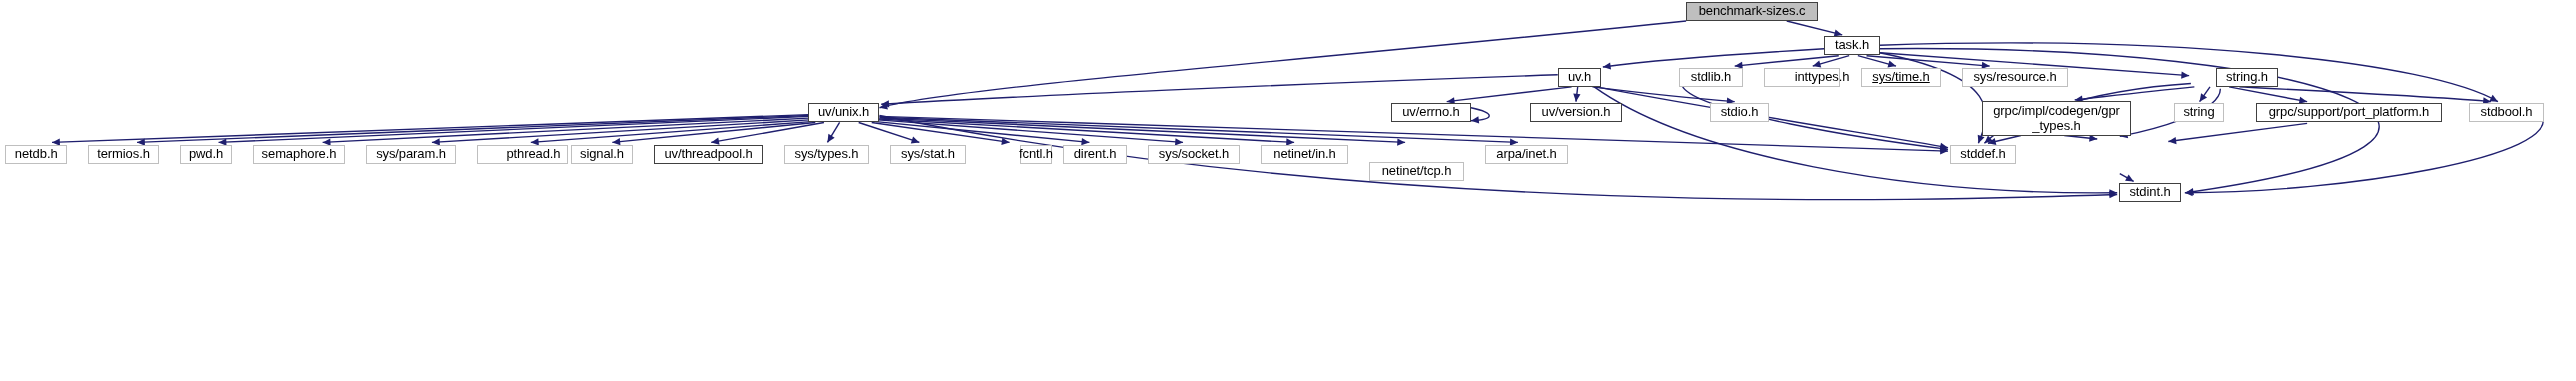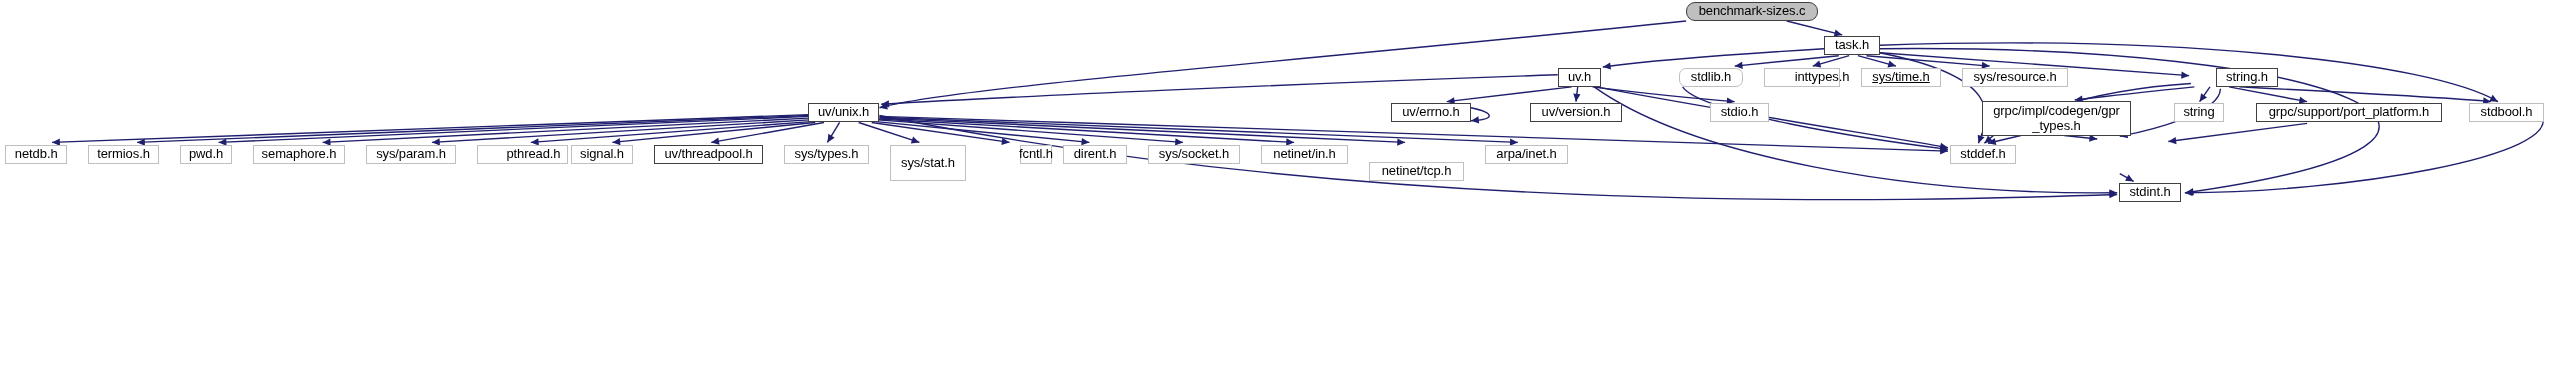--- a/index.html
+++ b/index.html
@@ -119,24 +119,24 @@
       <polygon points="2292,165 2299.78975483334,158.83885403220634 2301.7256843208193,167.01272563748054" fill="#1f1f6e"></polygon>
       <path d="M2380,156 L2418,160" fill="none" stroke="#1f1f6e" stroke-width="1.6"></path>
       <polygon points="2418,160 2408.6097742751163,163.23475823450985 2409.4891278947935,154.88091258046762" fill="#1f1f6e"></polygon>
       <path d="M2660,142 L2500,163" fill="none" stroke="#1f1f6e" stroke-width="1.6"></path>
       <polygon points="2500,163 2508.3769031385964,157.66450622654514 2509.4700315504324,165.99307574809183" fill="#1f1f6e"></polygon>
       <path d="M2444,200 L2460,209" fill="none" stroke="#1f1f6e" stroke-width="1.6"></path>
       <polygon points="2460,209 2450.0967208171646,208.24829432168295 2454.21489436594,200.9270480737982" fill="#1f1f6e"></polygon>
       <path d="M2930,131 C2960,180 2700,222 2519,222" fill="none" stroke="#1f1f6e" stroke-width="1.6"></path>
       <polygon points="2519,222 2527.974990454103,217.74681926685972 2528.0246944302253,226.1466722128795" fill="#1f1f6e"></polygon>
     </svg>
-<div class="node root" style="left: 1686px; top: 1.7px; width: 132px; height: 19px; border-radius: 9px;">benchmark-sizes.c</div>
+<div class="node root" style="left: 1686px; top: 1.7px; width: 132px; height: 19px;">benchmark-sizes.c</div>
     <div class="node strong" style="left: 1824px; top: 36px; width: 56px; height: 19px;">task.h</div>
     <div class="node strong" style="left: 1558px; top: 68px; width: 43px; height: 19px;">uv.h</div>
-    <div class="node" style="left: 1679px; top: 68px; width: 64px; height: 19px; border-radius: 7px;">stdlib.h</div>
+    <div class="node" style="left: 1679px; top: 68px; width: 64px; height: 19px;">stdlib.h</div>
     <div class="node" style="left: 1764px; top: 68px; width: 76px; height: 19px; padding-left: 40px;">inttypes.h</div>
     <div class="node" style="left: 1861px; top: 68px; width: 80px; height: 19px; text-decoration: underline;">sys/time.h</div>
     <div class="node" style="left: 1962px; top: 68px; width: 106px; height: 19px;">sys/resource.h</div>
     <div class="node strong" style="left: 2193px; top: 68px; width: 62px; height: 19px; margin-left: 23px;">string.h</div>
     <div class="node strong" style="left: 808px; top: 103px; width: 71px; height: 19px;">uv/unix.h</div>
     <div class="node strong" style="left: 1391px; top: 103px; width: 80px; height: 19px;">uv/errno.h</div>
     <div class="node strong" style="left: 1530px; top: 103px; width: 92px; height: 19px;">uv/version.h</div>
     <div class="node" style="left: 1710px; top: 103px; width: 59px; height: 19px;">stdio.h</div>
     <div class="node strong" style="left: 1982px; top: 101px; width: 149px; height: 35px;">grpc/impl/codegen/gpr
 _types.h</div>
@@ -145,21 +145,21 @@
     <div class="node" style="left: 2469px; top: 103px; width: 75px; height: 19px;">stdbool.h</div>
     <div class="node" style="left: 5.2px; top: 145px; width: 62px; height: 19px;">netdb.h</div>
     <div class="node" style="left: 88px; top: 145px; width: 71px; height: 19px;">termios.h</div>
     <div class="node" style="left: 180px; top: 145px; width: 52px; height: 19px;">pwd.h</div>
     <div class="node" style="left: 253px; top: 145px; width: 92px; height: 19px;">semaphore.h</div>
     <div class="node" style="left: 366px; top: 145px; width: 90px; height: 19px;">sys/param.h</div>
     <div class="node" style="left: 477px; top: 145px; width: 91px; height: 19px; padding-left: 22px;">pthread.h</div>
     <div class="node" style="left: 571px; top: 145px; width: 62px; height: 19px;">signal.h</div>
     <div class="node strong" style="left: 654px; top: 145px; width: 109px; height: 19px;">uv/threadpool.h</div>
     <div class="node" style="left: 784px; top: 145px; width: 85px; height: 19px;">sys/types.h</div>
-    <div class="node" style="left: 890px; top: 145px; width: 76px; height: 36px;">sys/stat.h</div>
+    <div class="node" style="left: 890px; top: 145px; width: 76px; height: 19px;">sys/stat.h</div>
     <div class="node" style="left: 1020px; top: 145px; width: 32px; height: 19px;">fcntl.h</div>
     <div class="node" style="left: 1063px; top: 145px; width: 64px; height: 19px;">dirent.h</div>
     <div class="node" style="left: 1148px; top: 145px; width: 92px; height: 19px;">sys/socket.h</div>
     <div class="node" style="left: 1261px; top: 145px; width: 87px; height: 19px;">netinet/in.h</div>
     <div class="node" style="left: 1369px; top: 162px; width: 95px; height: 19px;">netinet/tcp.h</div>
     <div class="node" style="left: 1485px; top: 145px; width: 83px; height: 19px;">arpa/inet.h</div>
     <div class="node" style="left: 1950px; top: 145px; width: 66px; height: 19px;">stddef.h</div>
     <div class="node strong" style="left: 2119px; top: 183px; width: 62px; height: 19px;">stdint.h</div>
   </div>
 

